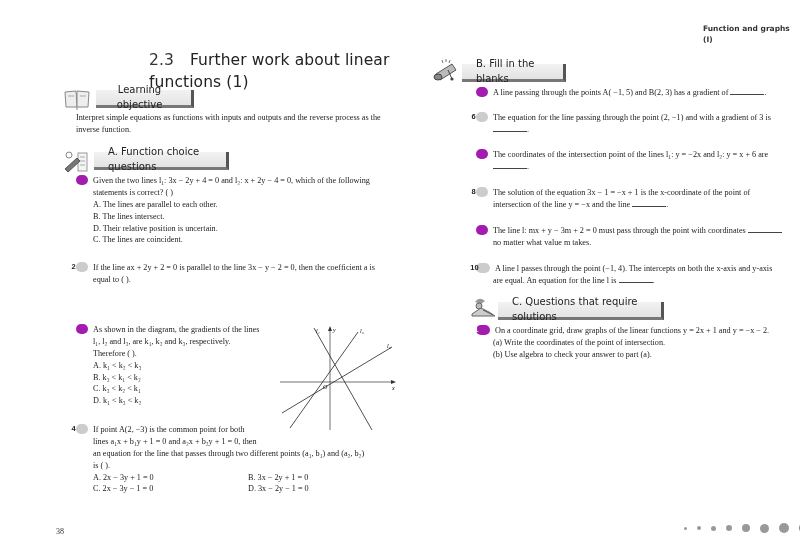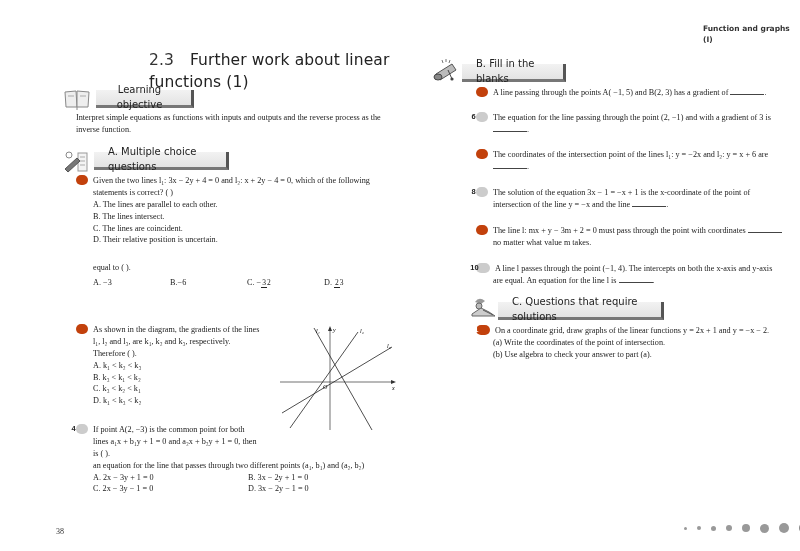--- a/index.html
+++ b/index.html
@@ -8,21 +8,21 @@
   .page { position:absolute; top:0; height:391px; width:400px;margin-left:36px; }
   .left { left:0; }
   .right { left:400px; }
   .abs { position:absolute; }
   .title { font-family:"DejaVu Sans", sans-serif; font-size:15.5px; color:#222; letter-spacing:0.1px; }
   .title .num { margin-right:16px; color:#333; }
   .running { font-family:"DejaVu Sans", sans-serif; font-size:7.5px; color:#333; }
   .sec-head { position:absolute; height:20px; display:flex; align-items:center; }
   .sec-tab { position:relative; background:linear-gradient(#f2f2f2,#e3e3e3); border-right:3px solid #555; border-bottom:3px solid #777; padding:0 22px 0 14px; height:18px; display:flex; align-items:center; font-family:"DejaVu Sans", sans-serif; font-size:10px; color:#222; }
   .sec-icon { position:absolute; width:26px; height:22px; }
-  .qnum { display:inline-block; width:12px; height:10px; border-radius:5px; background:#c2410c; color:#fff; font-family:"Liberation Sans", sans-serif; font-weight:bold; font-size:7.5px; line-height:10px; text-align:center; margin-right:5px; vertical-align:1px; }
+  .qnum { display:inline-block; width:12px; height:10px; border-radius:5px; background:#a21caf; color:#fff; font-family:"Liberation Sans", sans-serif; font-weight:bold; font-size:7.5px; line-height:10px; text-align:center; margin-right:5px; vertical-align:1px; }
   .qnum.light { background:#ccc; color:#222; }
   .q { position:absolute; left:40px; width:325px; }
   .right .q { left:440px; width:325px; }
   .q .stem { text-indent:-17px; padding-left:17px; }
   .q .opt { padding-left:17px; }
   .opts-row { display:flex; padding-left:17px; }
   .opts-row span { display:inline-block; }
   .blank { display:inline-block; width:34px; border-bottom:0.8px solid #444; height:7px; }
   .frac { display:inline-flex; flex-direction:column; align-items:center; vertical-align:middle; font-size:7.5px; line-height:1; }
   .frac .n { border-bottom:0.7px solid #222; padding:0 1px 1px; }
@@ -55,40 +55,35 @@
 
   <svg class="sec-icon" style="left:26px; top:150px; width:28px; height:24px;" viewBox="0 0 28 24">
     <rect x="16" y="3" width="9" height="18" fill="#f4f4f4" stroke="#999"></rect>
     <line x1="18" y1="7" x2="23" y2="7" stroke="#aaa"></line>
       <line x1="18" y1="11" x2="23" y2="11" stroke="#aaa"></line>
       <line x1="18" y1="15" x2="23" y2="15" stroke="#aaa"></line>
     <path d="M3 19 L15 8 L18 11 L6 22 Z" fill="#777" stroke="#555"></path>
     <circle cx="7" cy="5" r="3" fill="none" stroke="#888"></circle>
   </svg>
   <div class="sec-head" style="left:58px; top:151px;">
-    <div class="sec-tab" style="width:135px;">A. Multiple choice questions</div>
+    <div class="sec-tab" style="width:135px;">A. Function choice questions</div>
   </div>
 
   <div class="q" style="top:175px;">
     <div class="stem"><span class="qnum">1</span><span>Given the two lines l₁: 3x − 2y + 4 = 0 and l₂: x + 2y − 4 = 0, which of the following</span></div>
     <div class="opt">statements is correct? (        )</div>
     <div class="opt">A.  The lines are parallel to each other.</div>
     <div class="opt">B.  The lines intersect.</div>
+    <div class="opt">D.  Their relative position is uncertain.</div>
     <div class="opt">C.  The lines are coincident.</div>
-    <div class="opt">D.  Their relative position is uncertain.</div>
   </div>
 
   <div class="q" style="top:262px;">
+    <div class="stem"><span class="qnum light">2</span><span>If the line ax + 2y + 2 = 0 is parallel to the line 3x − y − 2 = 0, then the coefficient a is</span></div>
     <div class="opt">equal to (        ).</div>
-    <div class="opts-row" style="margin-top:3px; align-items:center;">
-      <span style="width:78px;"><span>A.</span> <span>−3</span></span>
-      <span style="width:78px;"><span>B.</span><span>−6</span></span>
-      <span style="width:78px;"><span>C.</span> <span>−</span><span class="frac"><span class="n">3</span><span class="d">2</span></span></span>
-      <span style="width:78px;"><span>D.</span> <span class="frac"><span class="n">2</span><span class="d">3</span></span></span>
-    </div>
   </div>
 
   <div class="q" style="top:324px; width:200px;">
     <div class="stem"><span class="qnum">3</span><span>As shown in the diagram, the gradients of the lines</span></div>
     <div class="opt">l₁, l₂ and l₃, are k₁, k₂ and k₃, respectively.</div>
     <div class="opt">Therefore (        ).</div>
     <div class="opt">A.  k₁ &lt; k₂ &lt; k₃</div>
     <div class="opt">B.  k₃ &lt; k₁ &lt; k₂</div>
     <div class="opt">C.  k₃ &lt; k₂ &lt; k₁</div>
     <div class="opt">D.  k₁ &lt; k₃ &lt; k₂</div>
@@ -106,22 +101,22 @@
     <text x="59" y="10" font-size="6" font-style="italic" font-family="Liberation Serif, serif">y</text>
     <text x="86" y="11" font-size="6" font-style="italic" font-family="Liberation Serif, serif">l₂</text>
     <text x="113" y="26" font-size="6" font-style="italic" font-family="Liberation Serif, serif">l₃</text>
     <text x="118" y="68" font-size="6" font-style="italic" font-family="Liberation Serif, serif">x</text>
     <text x="49" y="67" font-size="6" font-style="italic" font-family="Liberation Serif, serif">O</text>
   </svg>
 
   <div class="q" style="top:424px; width:340px;">
     <div class="stem"><span class="qnum light">4</span><span>If point A(2, −3) is the common point for both</span></div>
     <div class="opt">lines a₁x + b₁y + 1 = 0 and a₂x + b₂y + 1 = 0, then</div>
+    <div class="opt">an equation for the line that passes through two different points (a₁, b₁) and (a₂, b₂)</div>
     <div class="opt">is (        ).</div>
-    <div class="opt">an equation for the line that passes through two different points (a₁, b₁) and (a₂, b₂)</div>
     <div class="opts-row">
       <span style="width:155px;">A.  2x − 3y + 1 = 0</span>
       <span>B.  3x − 2y + 1 = 0</span>
     </div>
     <div class="opts-row">
       <span style="width:155px;">C.  2x − 3y − 1 = 0</span>
       <span>D.  3x − 2y − 1 = 0</span>
     </div>
   </div>
 

